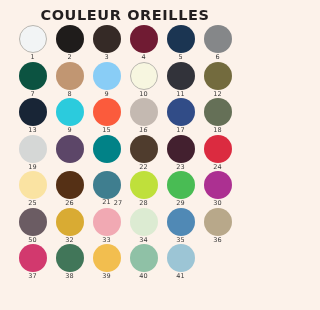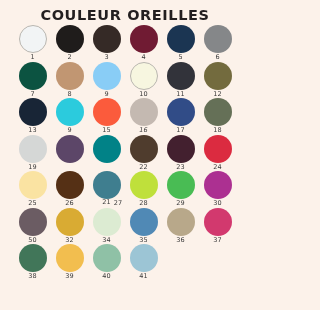--- a/index.html
+++ b/index.html
@@ -198,20 +198,24 @@
       </div>
       <div class="cell">
         <div class="swatch" style="background: rgb(107, 92, 99);"></div>
         <div class="num" style="color: rgb(58, 58, 58);">50</div>
       </div>
       <div class="cell">
         <div class="swatch" style="background: rgb(217, 171, 51);"></div>
         <div class="num" style="color: rgb(58, 58, 58);">32</div>
       </div>
       <div class="cell">
+        <div class="swatch" style="background: rgb(241, 169, 179);"></div>
+        <div class="num" style="color: rgb(58, 58, 58);">33</div>
+      </div>
+      <div class="cell">
         <div class="swatch" style="background: rgb(220, 235, 210);"></div>
         <div class="num" style="color: rgb(58, 58, 58);">34</div>
       </div>
       <div class="cell">
         <div class="swatch" style="background: rgb(80, 137, 181);"></div>
         <div class="num" style="color: rgb(58, 58, 58); text-align: center;">35</div>
       </div>
       <div class="cell">
         <div class="swatch" style="background: rgb(184, 168, 138);"></div>
         <div class="num" style="color: rgb(58, 58, 58);">36</div>

